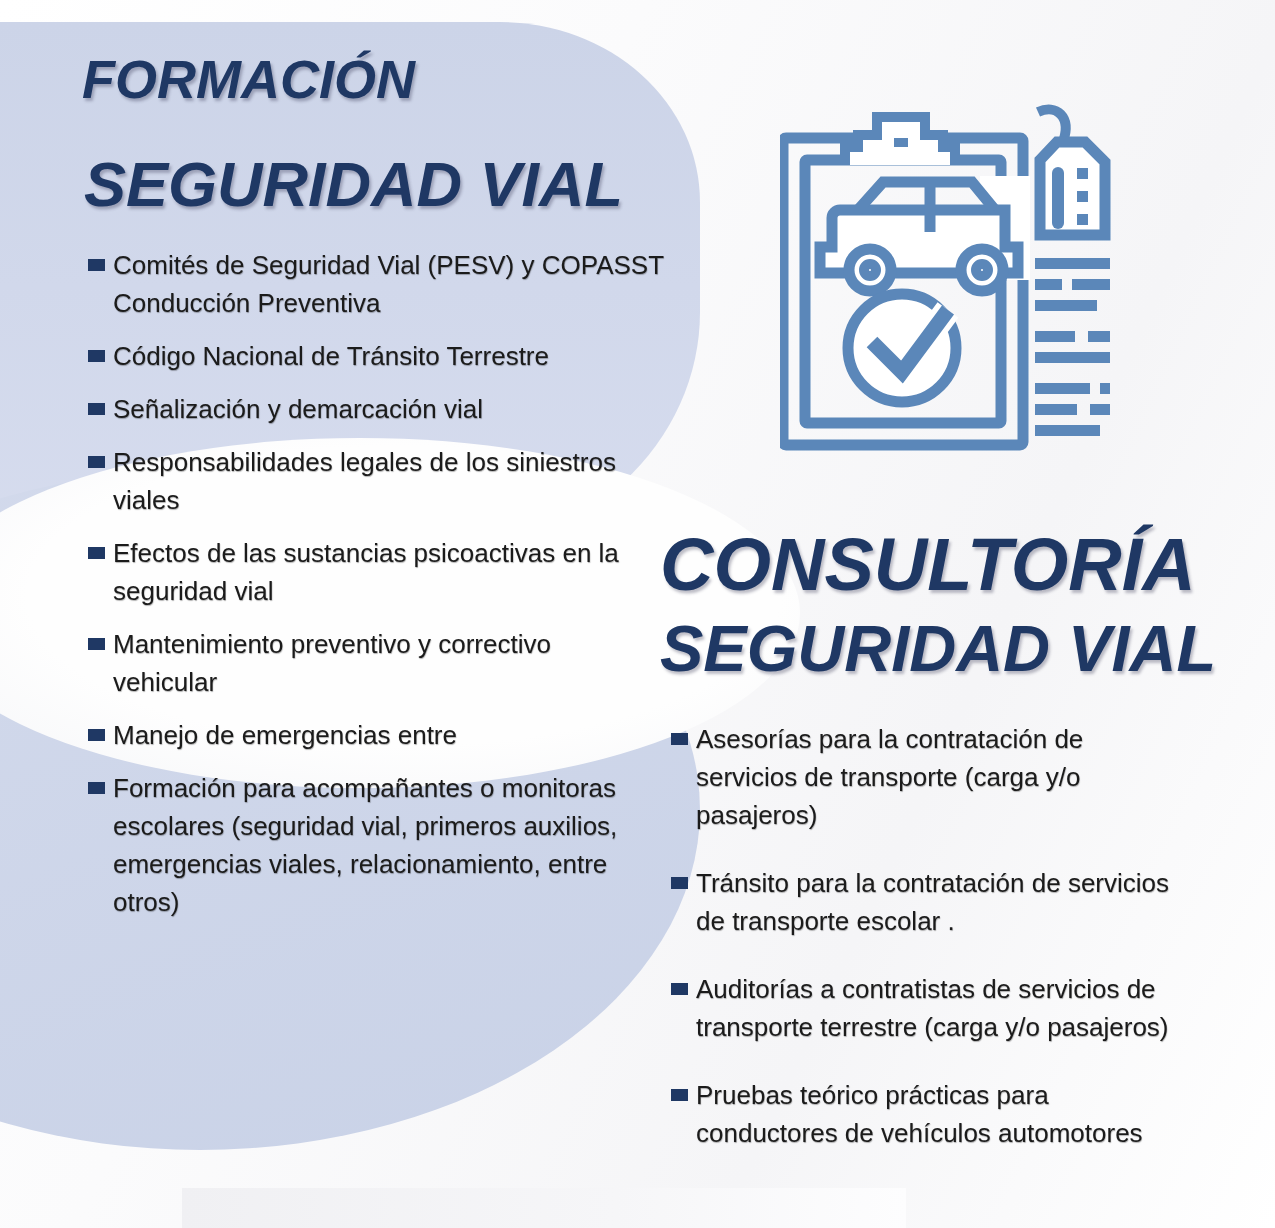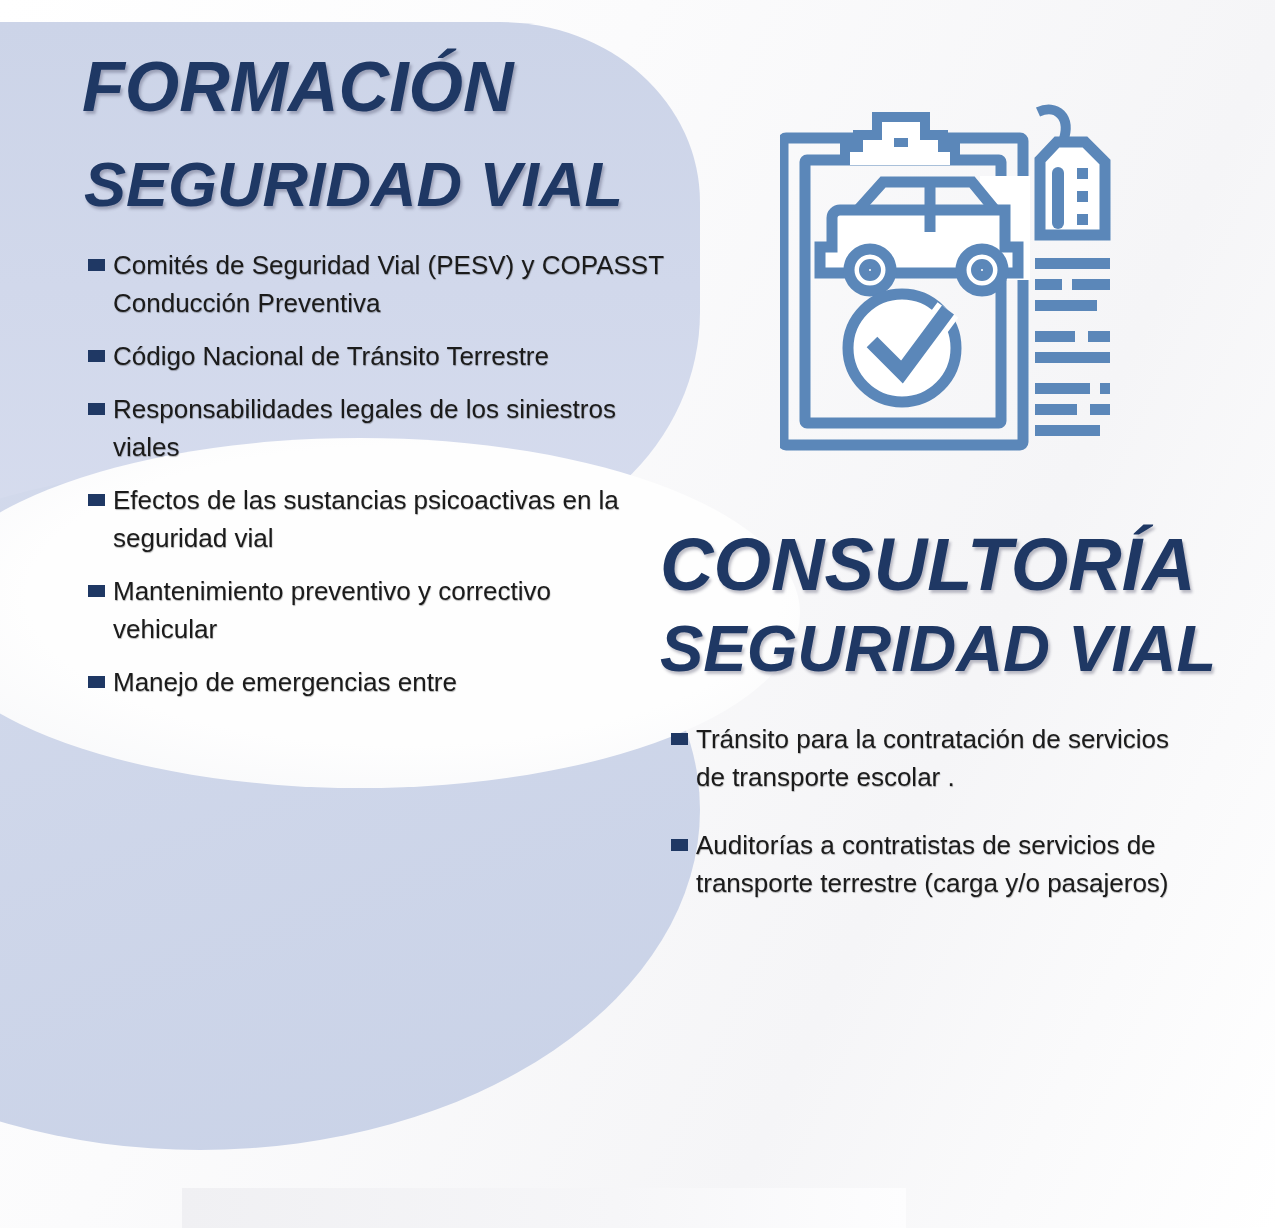--- a/index.html
+++ b/index.html
@@ -34,21 +34,21 @@
   .gray-bottom{
     position:absolute;left:182px;top:1188px;width:724px;height:40px;
     background:linear-gradient(90deg,#f0f0f3 0%,#f6f6f8 60%,#fdfdfe 100%);
   }
   
   .title{
     position:absolute;z-index:2;color:var(--navy);
     font-style:italic;font-weight:700;line-height:1;letter-spacing:0px;
     text-shadow:2px 3px 3px rgba(40,40,70,0.30);white-space:nowrap;
   }
-  .t-formacion{left:82px;top:52px;font-size:70px;}
+  .t-formacion{left:82px;top:52px;font-size:54px;}
   .t-seg-left{left:84px;top:153px;font-size:63px;}
   .t-consultoria{left:660px;top:528px;font-size:74px;}
   .t-seg-right{left:660px;top:616px;font-size:65px;}
   
   .column{position:absolute;z-index:2;display:flex;align-items:center;}
   .col-left{left:85px;top:236px;}
   .col-right{left:668px;top:700px;}
   .vbar{width:14px;background:var(--navy);border-radius:9px;flex:0 0 auto;}
   .items{list-style:none;margin:0 0 0 -3px;padding:10px 0 0 0;}
   .col-right .items{padding-top:20px;padding-bottom:24px;}
@@ -86,37 +86,47 @@
 
 <div class="title t-consultoria">CONSULTORÍA</div>
 <div class="title t-seg-right">SEGURIDAD VIAL</div>
 
 <div class="column col-left">
   <div class="vbar"></div>
   <ul class="items">
     <li class="item">Comités de Seguridad Vial (PESV) y COPASST
 Conducción Preventiva</li>
     <li class="item">Código Nacional de Tránsito Terrestre</li>
+    <li class="item">Señalización y demarcación vial</li>
     <li class="item">Responsabilidades legales de los siniestros
 viales</li>
     <li class="item">Efectos de las sustancias psicoactivas en la
 seguridad vial</li>
     <li class="item">Mantenimiento preventivo y correctivo
 vehicular</li>
     <li class="item">Manejo de emergencias entre</li>
+    <li class="item">Formación para acompañantes o monitoras
+escolares (seguridad vial, primeros auxilios,
+emergencias viales, relacionamiento, entre
+otros)</li>
   </ul>
 </div>
 
 <div class="column col-right">
   <div class="vbar"></div>
   <ul class="items">
+    <li class="item">Asesorías para la contratación de
+servicios de transporte (carga y/o
+pasajeros)</li>
     <li class="item">Tránsito para la contratación de servicios
 de transporte escolar .</li>
     <li class="item">Auditorías a contratistas de servicios de
 transporte terrestre (carga y/o pasajeros)</li>
+    <li class="item">Pruebas teórico prácticas para
+conductores de vehículos automotores</li>
   </ul>
 </div>
 
 <svg class="hero-icon" width="350" height="360" viewBox="0 0 350 360">
   <g>
     <rect class="ic" x="3" y="38" width="240" height="307" rx="3"></rect>
     <rect class="ic" x="25" y="60" width="196" height="263" rx="2"></rect>
 
     <rect class="icw" x="200" y="76" width="50" height="104"></rect>
 

